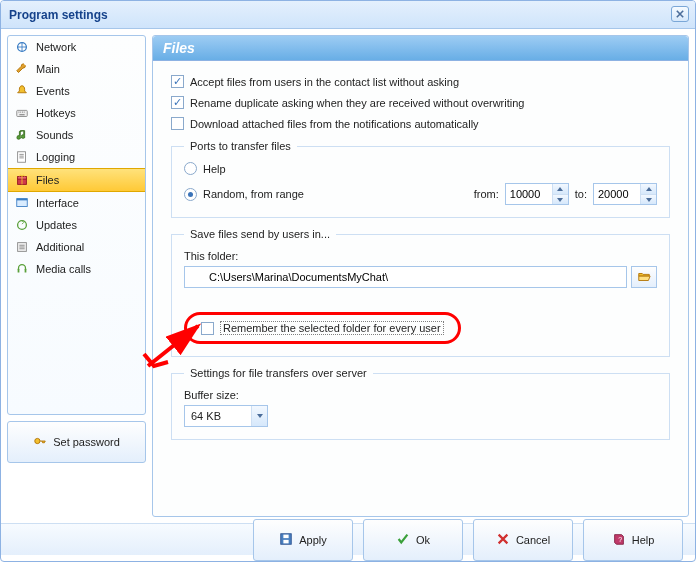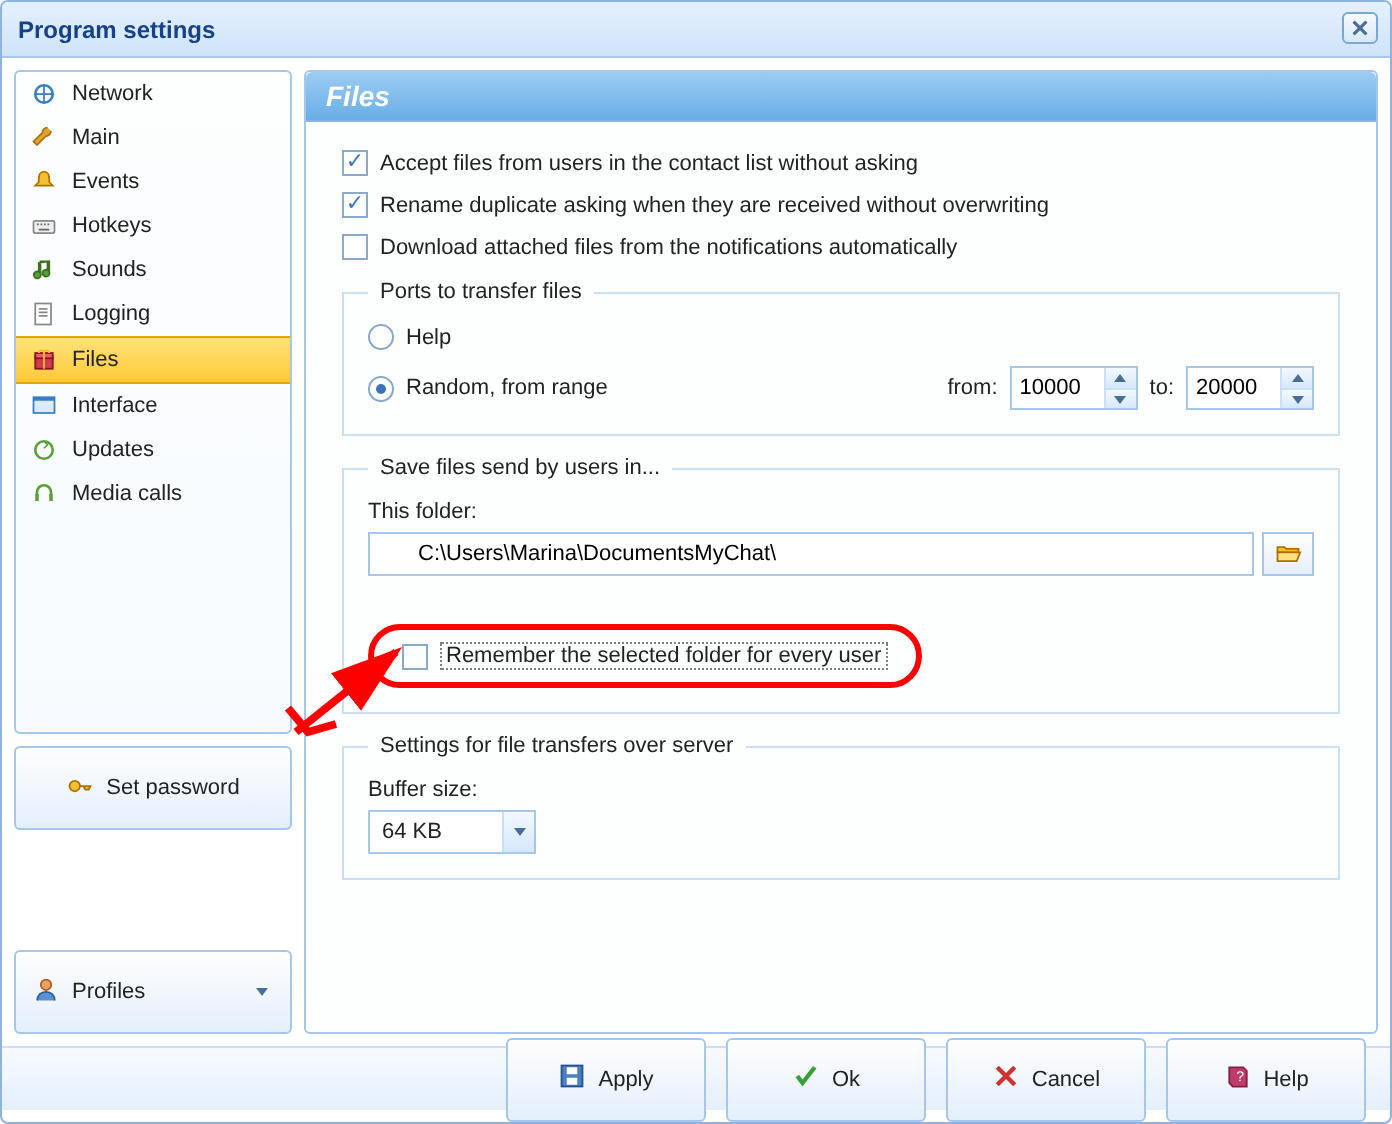--- a/index.html
+++ b/index.html
@@ -306,52 +306,49 @@
             <svg viewBox="0 0 16 16">
               <circle cx="8" cy="8" r="5" fill="none" stroke="#5aa03a" stroke-width="1.5"></circle>
               <path d="M8 3l2 2-2 2" stroke="#5aa03a" fill="none"></path>
             </svg>
           </span>
         <span>Updates</span>
       </div>
       <div class="nav-item">
         <span class="ico">
             <svg viewBox="0 0 16 16">
+              <rect x="3" y="3" width="10" height="10" fill="#eee" stroke="#888"></rect>
+              <path d="M5 6h6M5 8h6M5 10h6" stroke="#888"></path>
+            </svg>
+          </span>
+        <span>Additional</span>
+      </div>
+      <div class="nav-item">
+        <span class="ico">
+            <svg viewBox="0 0 16 16">
               <path d="M4 9V7a4 4 0 0 1 8 0v2" fill="none" stroke="#5aa03a" stroke-width="1.5"></path>
               <rect x="3" y="8" width="2" height="4" fill="#5aa03a"></rect>
               <rect x="11" y="8" width="2" height="4" fill="#5aa03a"></rect>
             </svg>
           </span>
         <span>Media calls</span>
       </div>
 
     </div>
 
     <div class="sidebar-btn-block">
       <div class="btn">
         <span class="ico"><svg viewBox="0 0 16 16">
               <circle cx="5" cy="8" r="3" fill="#f2c030" stroke="#b07000"></circle>
               <path d="M8 8h6l-1 2h-2l-1-2" fill="#f2c030" stroke="#b07000"></path>
             </svg></span>
         <span>Set password</span>
       </div>
     </div>
     <div class="sidebar-gap"></div>
-    <div class="sidebar-btn-block">
-      <div class="btn profiles-btn">
-        <span class="ico"><svg viewBox="0 0 16 16">
-              <circle cx="8" cy="5" r="3" fill="#f2a060" stroke="#b06020"></circle>
-              <path d="M3 14c0-3 2-5 5-5s5 2 5 5" fill="#5a90d0" stroke="#2a60a0"></path>
-            </svg></span>
-        <span>Profiles</span>
-        <span class="drop">
-            <span class="arrow down"></span>
-          </span>
-      </div>
-    </div>
   </div>
 
   <div class="main">
     <div class="main-header">Files</div>
     <div class="main-body">
 
       <div class="check-row">
         <div class="chk checked"></div>
         <span>Accept files from users in the contact list without asking</span>
       </div>

